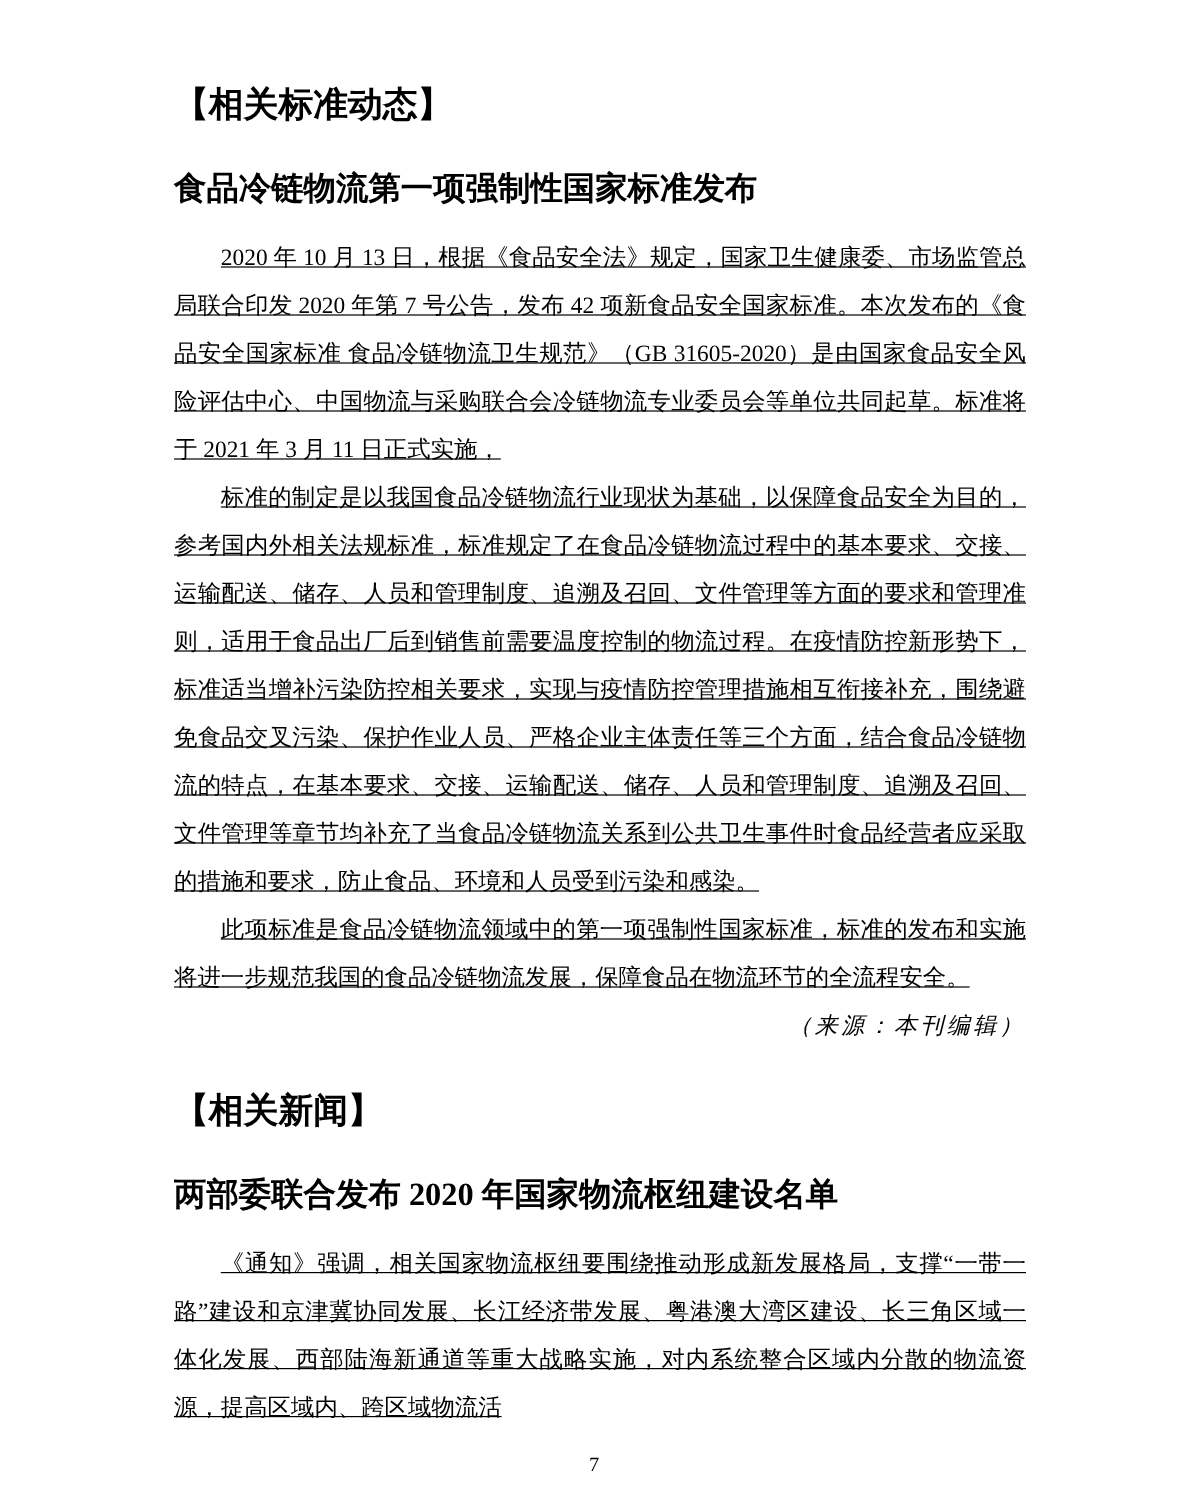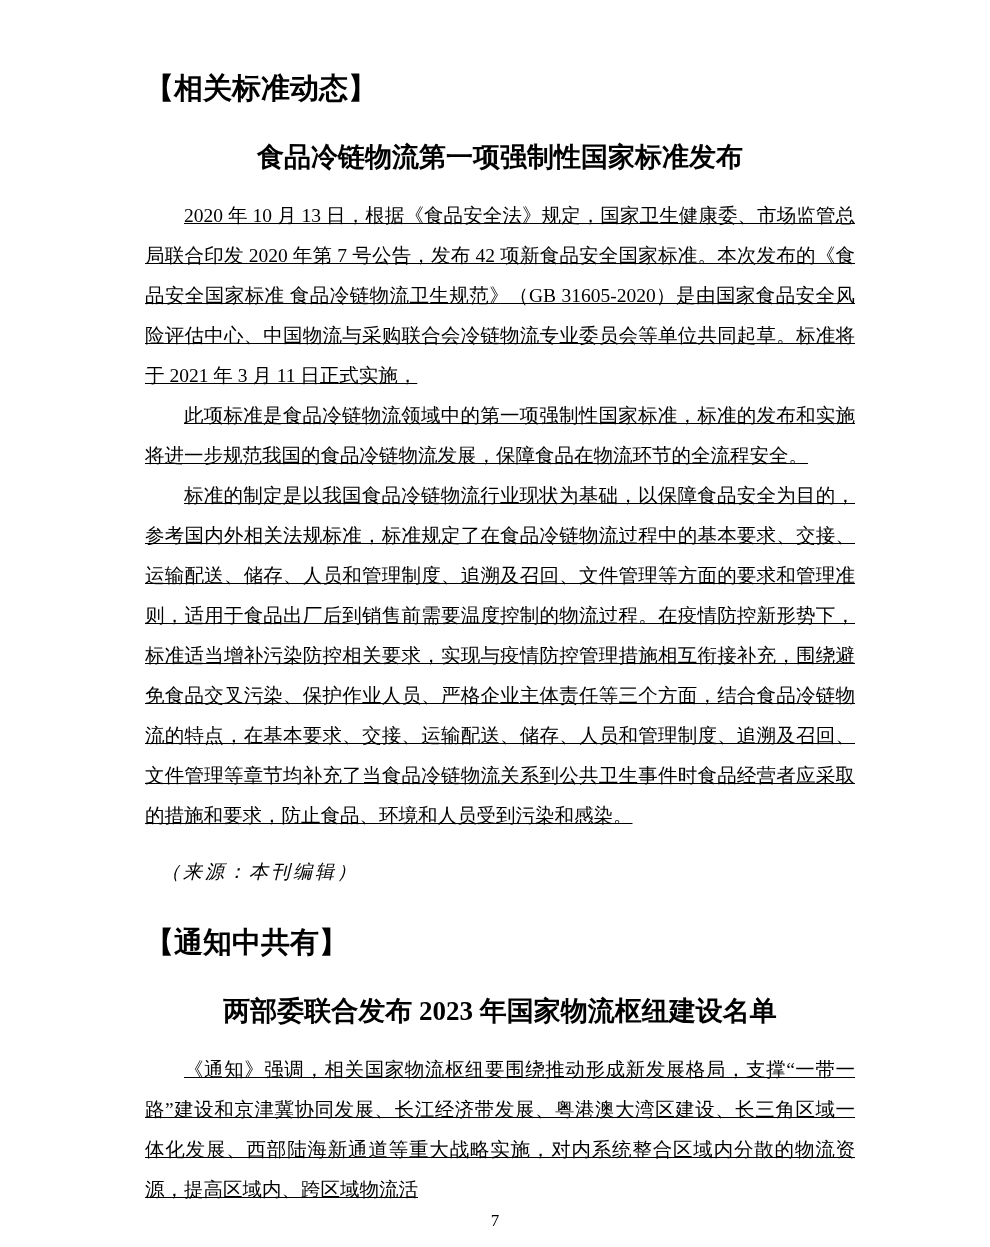--- a/index.html
+++ b/index.html
@@ -34,39 +34,39 @@
     margin-top: 70px;
   }
   .section-news {
     margin-top: 32px;
   }
   .article-title {
     font-family: "Liberation Serif", serif;
     font-weight: 700;
     font-size: 27px;
     line-height: 34px;
-    text-align: center;
     margin: 34px 0 22px 0;
     color: #000000;
   }
   .body-para {
     font-size: 19.5px;
     line-height: 40px;
     text-align: justify;
     text-indent: 2em;
     margin: 0;
     word-break: break-all;
     text-decoration: underline;
   }
   .source-line {
     font-size: 19px;
     line-height: 40px;
+    text-align: right;
     font-style: italic;
     letter-spacing: 3px;
-    margin: 16px;
+    margin: 0;
   }
   .page-number {
     position: absolute;
     left: 0;
     right: 0;
     bottom: 16px;
     text-align: center;
     font-size: 17px;
     line-height: 20px;
     color: #000000;
@@ -75,27 +75,27 @@
 </head>
 <body>
 
 <div class="page">
   <div class="content">
 
     <section class="section-standards">
       <h2 class="section-header">【相关标准动态】</h2>
       <h1 class="article-title">食品冷链物流第一项强制性国家标准发布</h1>
       <p class="body-para">2020 年 10 月 13 日，根据《食品安全法》规定，国家卫生健康委、市场监管总局联合印发 2020 年第 7 号公告，发布 42 项新食品安全国家标准。本次发布的《食品安全国家标准 食品冷链物流卫生规范》（GB 31605-2020）是由国家食品安全风险评估中心、中国物流与采购联合会冷链物流专业委员会等单位共同起草。标准将于 2021 年 3 月 11 日正式实施，</p>
+      <p class="body-para">标准的制定是以我国食品冷链物流行业现状为基础，以保障食品安全为目的，参考国内外相关法规标准，标准规定了在食品冷链物流过程中的基本要求、交接、运输配送、储存、人员和管理制度、追溯及召回、文件管理等方面的要求和管理准则，适用于食品出厂后到销售前需要温度控制的物流过程。在疫情防控新形势下，标准适当增补污染防控相关要求，实现与疫情防控管理措施相互衔接补充，围绕避免食品交叉污染、保护作业人员、严格企业主体责任等三个方面，结合食品冷链物流的特点，在基本要求、交接、运输配送、储存、人员和管理制度、追溯及召回、文件管理等章节均补充了当食品冷链物流关系到公共卫生事件时食品经营者应采取的措施和要求，防止食品、环境和人员受到污染和感染。</p>
       <p class="body-para">此项标准是食品冷链物流领域中的第一项强制性国家标准，标准的发布和实施将进一步规范我国的食品冷链物流发展，保障食品在物流环节的全流程安全。</p>
-      <p class="body-para">标准的制定是以我国食品冷链物流行业现状为基础，以保障食品安全为目的，参考国内外相关法规标准，标准规定了在食品冷链物流过程中的基本要求、交接、运输配送、储存、人员和管理制度、追溯及召回、文件管理等方面的要求和管理准则，适用于食品出厂后到销售前需要温度控制的物流过程。在疫情防控新形势下，标准适当增补污染防控相关要求，实现与疫情防控管理措施相互衔接补充，围绕避免食品交叉污染、保护作业人员、严格企业主体责任等三个方面，结合食品冷链物流的特点，在基本要求、交接、运输配送、储存、人员和管理制度、追溯及召回、文件管理等章节均补充了当食品冷链物流关系到公共卫生事件时食品经营者应采取的措施和要求，防止食品、环境和人员受到污染和感染。</p>
       <p class="source-line">（来源：本刊编辑）</p>
     </section>
 
     <section class="section-news">
-      <h2 class="section-header">【通知中共有】</h2>
-      <h1 class="article-title">两部委联合发布 2023 年国家物流枢纽建设名单</h1>
+      <h2 class="section-header">【相关新闻】</h2>
+      <h1 class="article-title">两部委联合发布 2020 年国家物流枢纽建设名单</h1>
       <p class="body-para">《通知》强调，相关国家物流枢纽要围绕推动形成新发展格局，支撑“一带一路”建设和京津冀协同发展、长江经济带发展、粤港澳大湾区建设、长三角区域一体化发展、西部陆海新通道等重大战略实施，对内系统整合区域内分散的物流资源，提高区域内、跨区域物流活</p>
     </section>
 
   </div>
 
   <div class="page-number">7</div>
 </div>
 
 </body></html>

